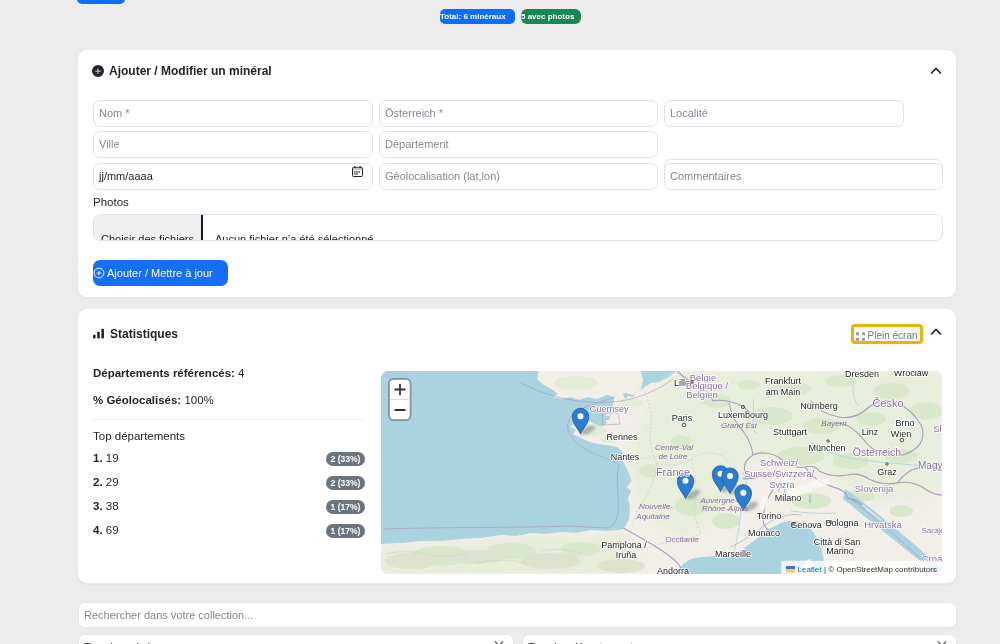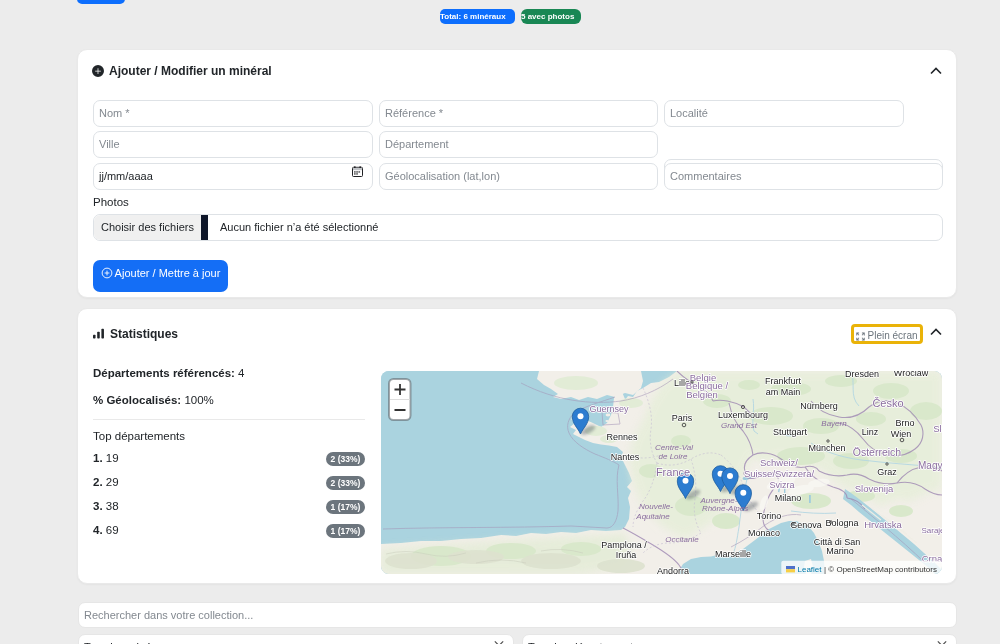--- a/index.html
+++ b/index.html
@@ -26,21 +26,21 @@
 <div class="card" style="top:49px; height:249px;">
   <svg class="abs" style="left:14px; top:15px;" width="12" height="12" viewBox="0 0 16 16">
       <path fill="#212529" d="M16 8A8 8 0 1 1 0 8a8 8 0 0 1 16 0zM8.5 4.5a.5.5 0 0 0-1 0v3h-3a.5.5 0 0 0 0 1h3v3a.5.5 0 0 0 1 0v-3h3a.5.5 0 0 0 0-1h-3v-3z"></path>
     </svg>
   <div class="abs ctitle" style="left:31px; top:14px;">Ajouter / Modifier un minéral</div>
   <svg class="chev" style="left:852px; top:17px;" viewBox="0 0 12 8">
       <path d="M1 6.5 L6 1.5 L11 6.5" fill="none" stroke="#212529" stroke-width="1.6"></path>
     </svg>
 
   <div class="inp" style="left:15px;  top:50px;  width:280px;">Nom *</div>
-  <div class="inp" style="left:301px; top:50px;  width:279px;">Référence *</div>
+  <div class="inp" style="left:301px; top:50px;  width:279px;">Österreich *</div>
   <div class="inp" style="left:586px; top:50px;  width:240px;">Localité</div>
 
   <div class="inp" style="left:15px;  top:81px;  width:280px;">Ville</div>
   <div class="inp" style="left:301px; top:81px;  width:279px;">Département</div>
   <div class="inp" style="left:586px; top:81px;  width:279px;margin-top:28px;">Rangement</div>
 
   <div class="inp" style="left:15px;  top:113px; width:280px; color:#212529;">jj/mm/aaaa</div>
   <svg class="abs" style="left:274px; top:116px;" width="11" height="11" viewBox="0 0 11 11">
       <rect x="0.5" y="1.3" width="10" height="9.2" rx="1" fill="#fff" stroke="#202124" stroke-width="1"></rect>
       <rect x="1" y="1.8" width="9" height="2.4" fill="#c0c3c7"></rect>
@@ -52,25 +52,25 @@
         <rect x="6.4" y="5.4" width="1.7" height="1.1"></rect>
         <rect x="2" y="7.4" width="1.7" height="1.1"></rect>
         <rect x="4.2" y="7.4" width="1.7" height="1.1"></rect>
       </g>
     </svg>
   <div class="inp" style="left:301px; top:113px; width:279px;">Géolocalisation (lat,lon)</div>
   <div class="inp" style="left:586px; top:113px; width:279px;">Commentaires</div>
 
   <div class="abs stxt" style="left:15px; top:146px;">Photos</div>
   <div class="inp" style="left:15px; top:164px; width:850px; color:#212529; padding-left:0;">
-    <span style="display:inline-block; height:25px; padding:0 7px; background:#f0f0f0; border-right:7px solid #0f172a; border-radius:6px 0 0 6px;">Choisir des fichiers</span>
+    <span style="display:inline-block; height:25px; padding:12px 7px; background:#f0f0f0; border-right:2px solid #0f172a; border-radius:6px 0 0 6px;">Choisir des fichiers</span>
     <span style="padding-left:9px;">Aucun fichier n’a été sélectionné</span>
   </div>
 
-  <div class="abs" style="left:15px; top:210px; width:135px; height:32px; background:#146ef6; border-radius:7px; color:#fff; font-size:11px; line-height:26px; text-align:center;">
+  <div class="abs" style="left:15px; top:210px; width:135px; height:26px; background:#146ef6; border-radius:7px; color:#fff; font-size:11px; line-height:26px; ">
     <svg style="vertical-align:-2px; margin-right:2px;" width="12" height="12" viewBox="0 0 16 16">
         <path fill="none" stroke="#fff" stroke-width="1.2" d="M8 1.5a6.5 6.5 0 1 1 0 13 6.5 6.5 0 0 1 0-13z"></path>
         <path stroke="#fff" stroke-width="1.2" d="M8 4.8v6.4M4.8 8h6.4"></path>
       </svg>Ajouter / Mettre à jour</div>
 </div>
 
 <div class="card" style="top:308px; height:276px;">
   <svg class="abs" style="left:15px; top:19px;" width="12" height="12" viewBox="0 0 16 16">
       <rect x="0" y="9" width="3.4" height="5" rx="1" fill="#212529"></rect>
       <rect x="5.6" y="5" width="3.4" height="9" rx="1" fill="#212529"></rect>

